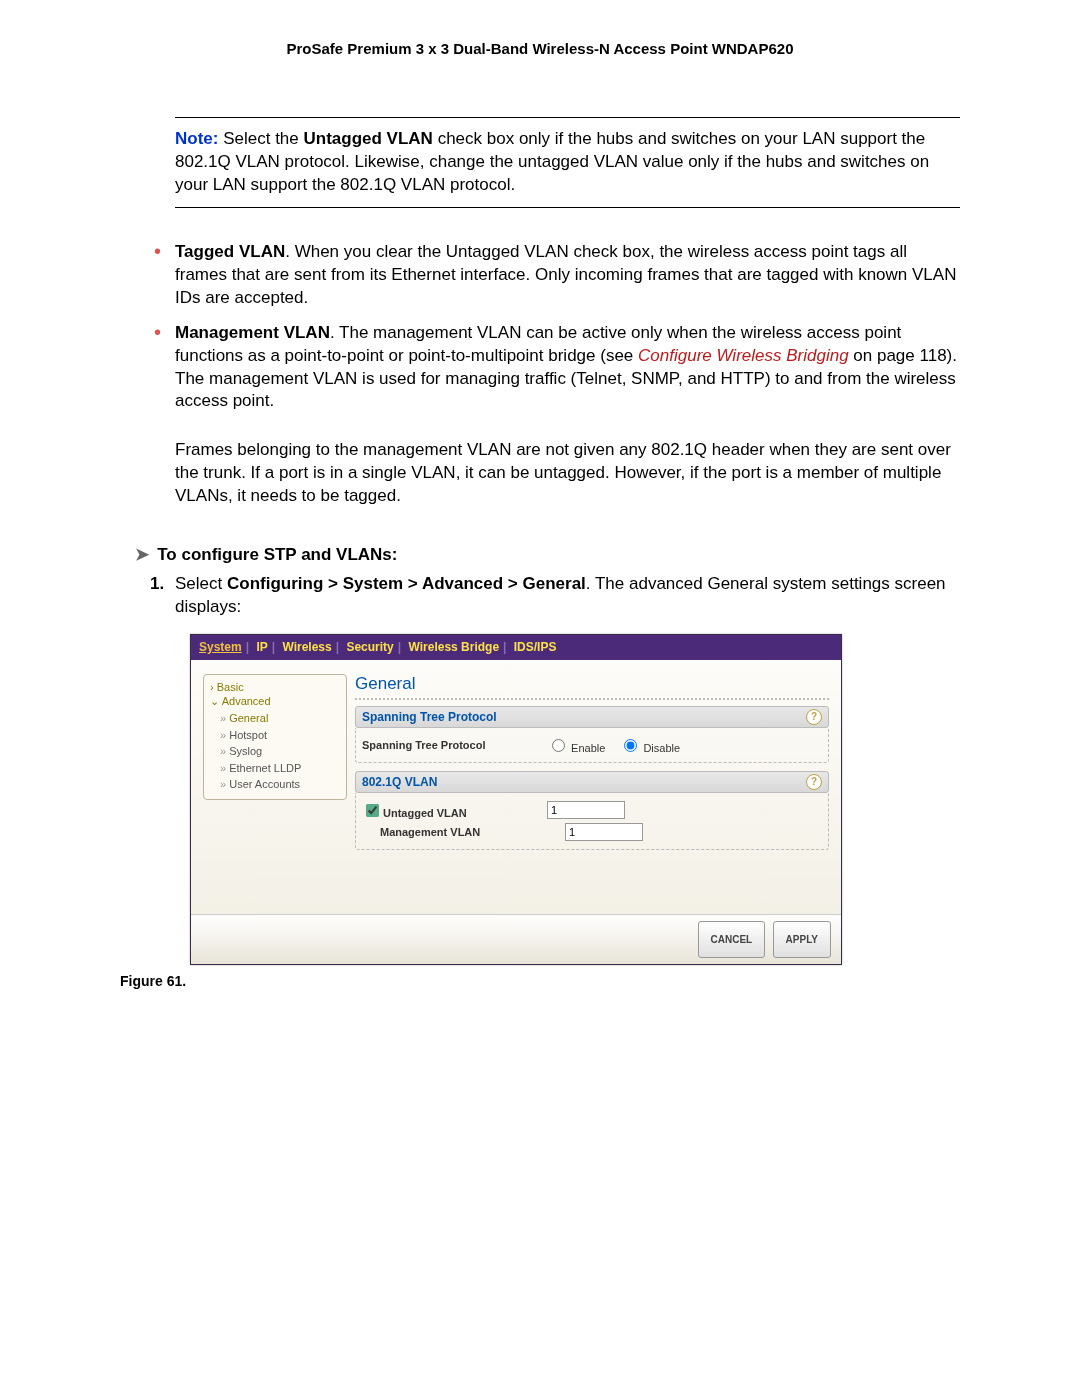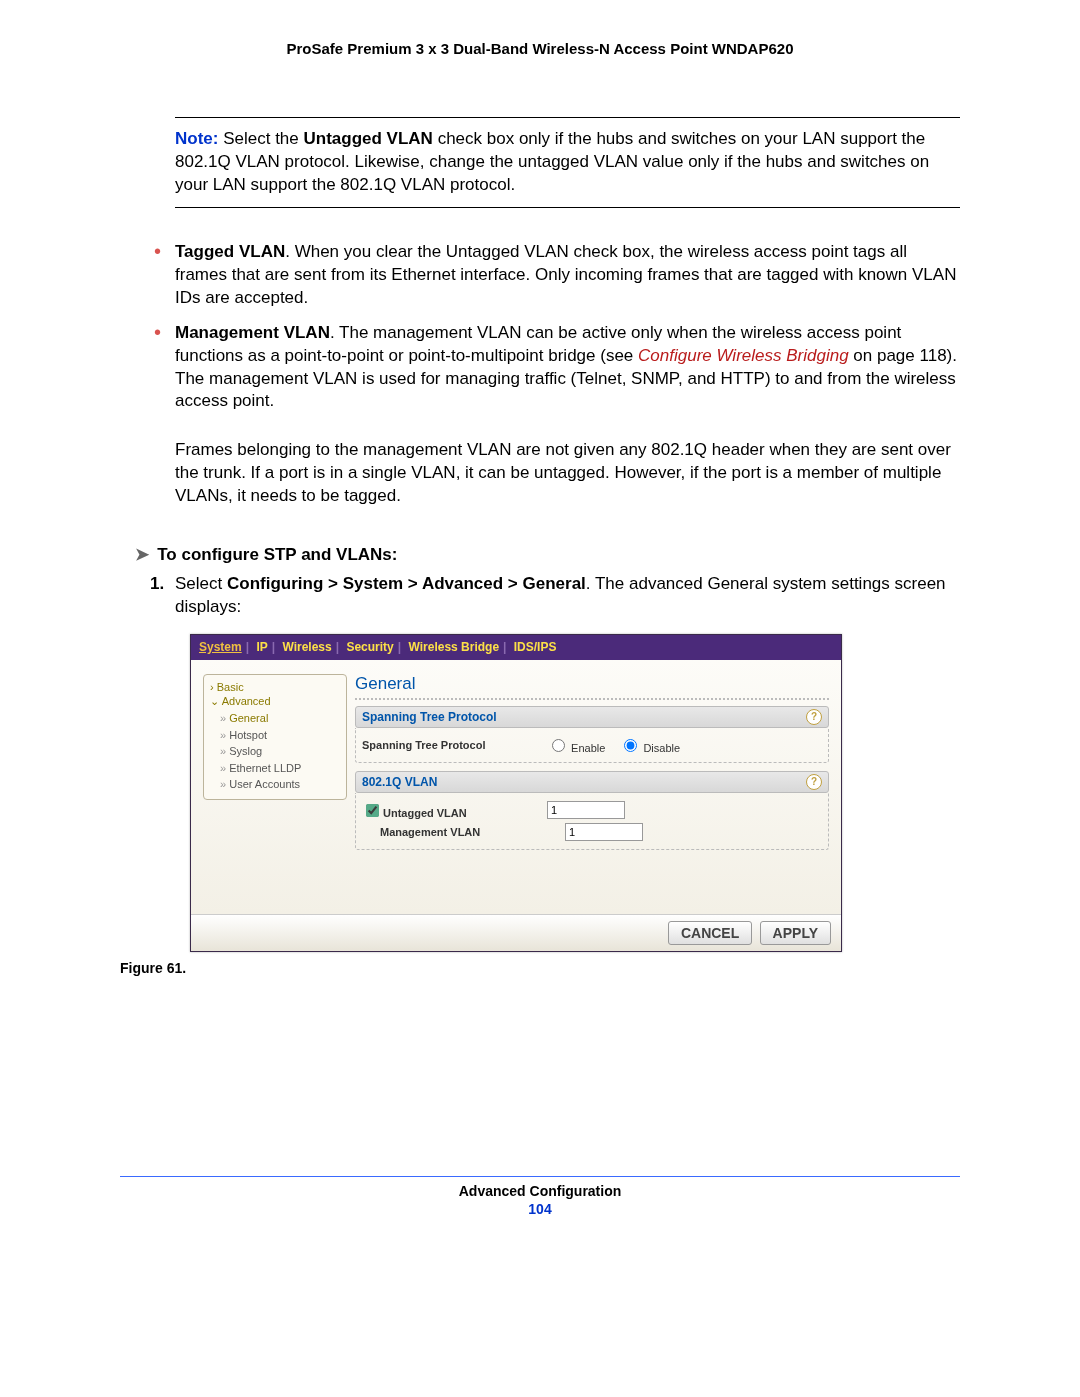--- a/index.html
+++ b/index.html
@@ -225,22 +225,22 @@
   .ui-footer {
     background: linear-gradient(#fff,#e8e4d8);
     border-top: 1px solid #ccc;
     text-align: right;
     padding: 6px 10px;
   }
   .btn {
     display:inline-block;
     border: 1px solid #999;
     border-radius: 3px;
-    padding: 3px 12px;
-    font-size: 14px;
+    padding: 12px 12px;
+    font-size: 10px;
     color: #444;
     background: linear-gradient(#fff,#e0e0e0);
     margin-left: 4px;
     font-weight: bold;
   }
   .figcap {
     font-weight: bold;
     font-size: 14px;
     margin-top: 6px;
   }
@@ -340,17 +340,13 @@
       <div style="clear:both"></div>
     </div>
     <div class="ui-footer">
       <span class="btn">CANCEL</span>
       <span class="btn">APPLY</span>
     </div>
   </div>
 
   <div class="figcap">Figure 61.</div>
 
-  <div class="page-footer">
-    <span class="sec">Advanced Configuration</span>
-    <span class="pg">104</span>
-  </div>
 </div>
 
 </body></html>

